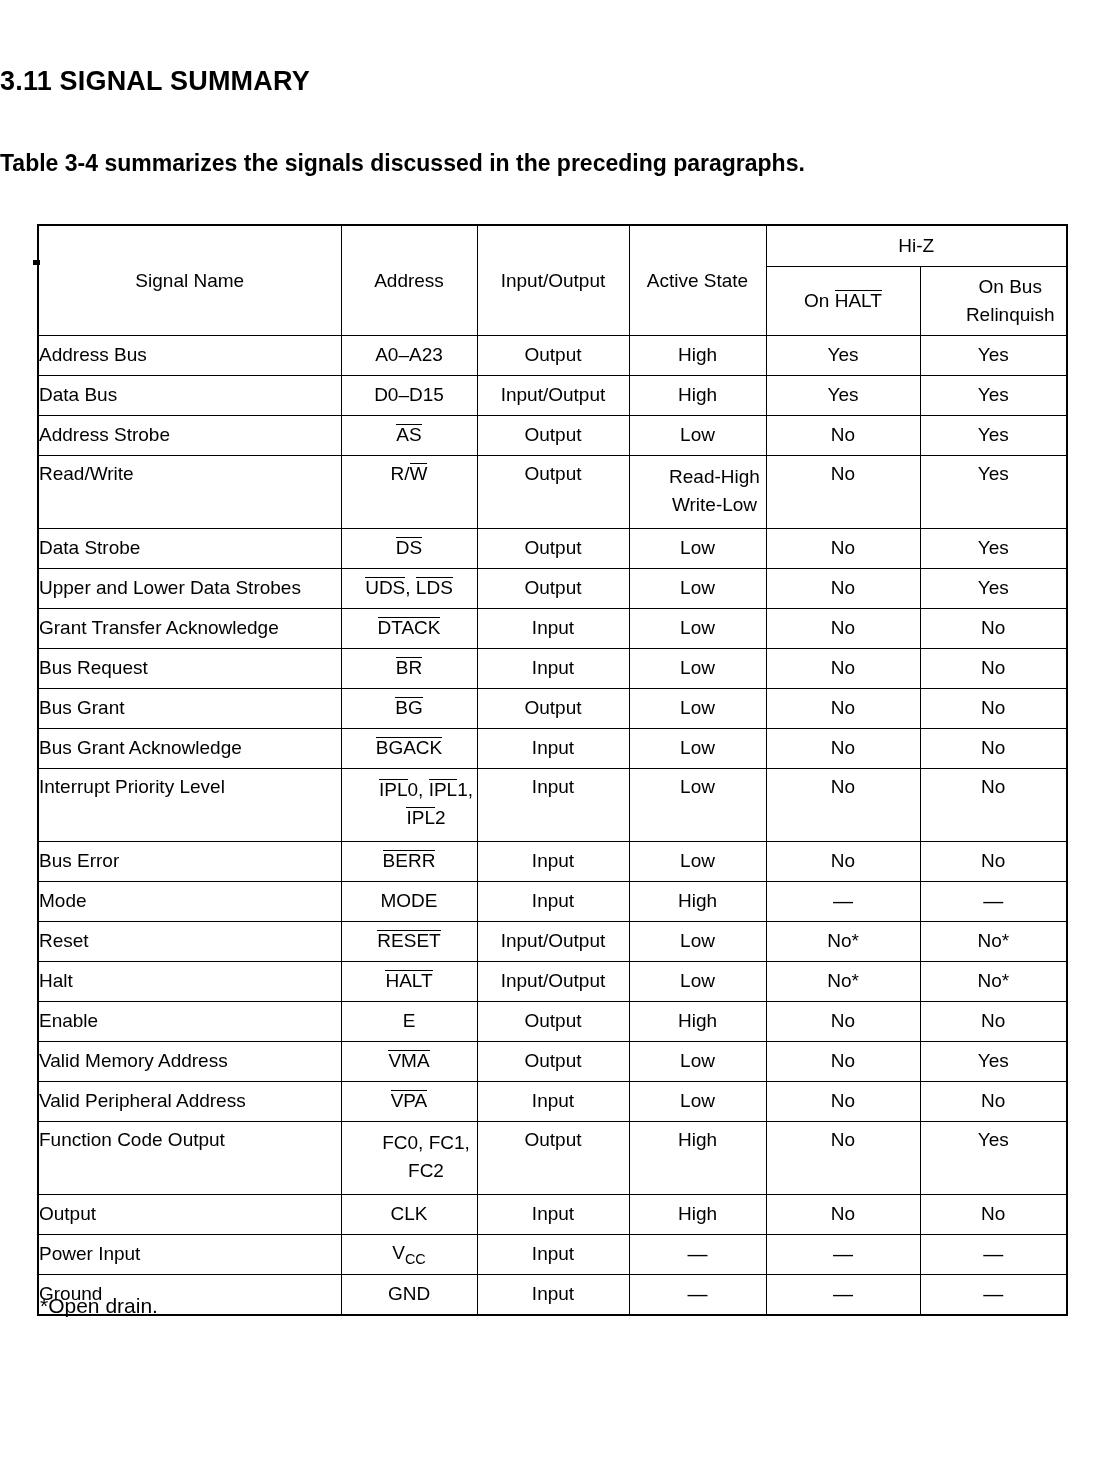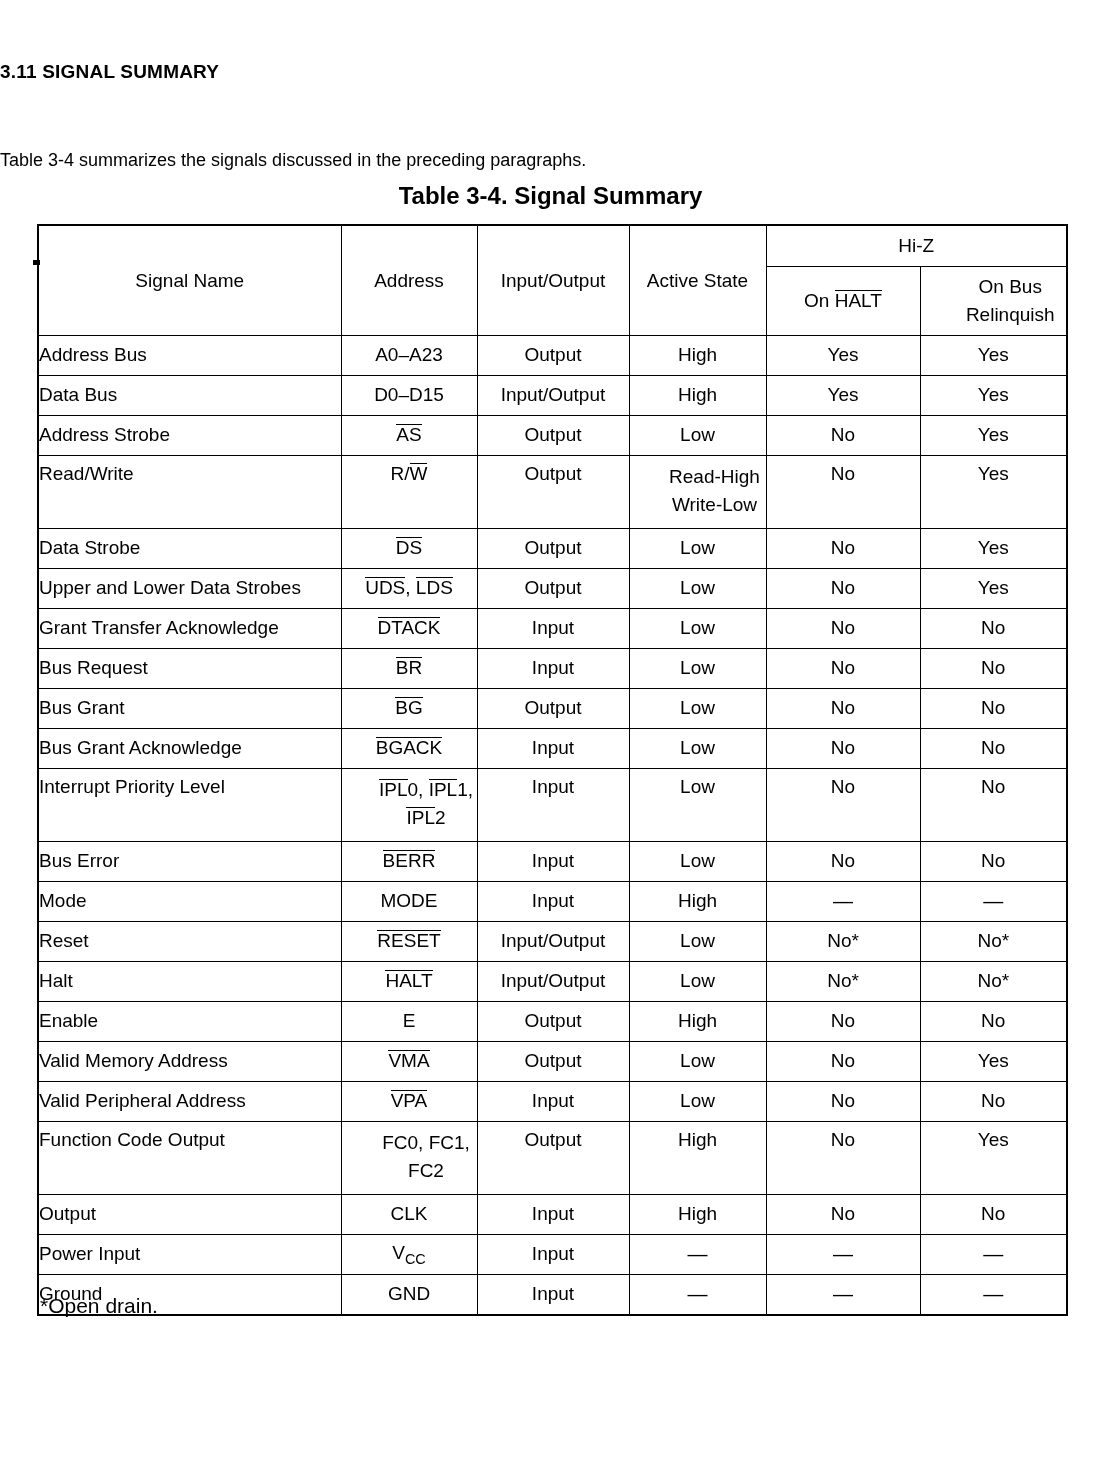--- a/index.html
+++ b/index.html
@@ -21,31 +21,31 @@
     width: 1095px;
     height: 1459px;
     box-sizing: border-box;
   }
 
   
   .section-heading {
     position: absolute;
     left: 0px;
     top: 48px;
-    font-size: 19px;
+    font-size: 27px;
     font-weight: bold;
     letter-spacing: 0.2px;
     white-space: nowrap;
   }
   .intro-paragraph {
     position: absolute;
     left: 0px;
     top: 106px;
-    font-size: 18px;
-    font-weight: normal;
+    font-size: 23px;
+    font-weight: bold;
     white-space: nowrap;
     margin-top: 44px;
   }
   .table-caption {
     position: absolute;
     left: 0px;
     top: 182px;
     width: 1095px;
     text-align: center;
     font-size: 24px;
@@ -138,21 +138,20 @@
 </style>
 </head>
 <body>
 
 <div class="page">
 
   <h1 class="section-heading">3.11 SIGNAL SUMMARY</h1>
 
   <p class="intro-paragraph">Table 3-4 summarizes the signals discussed in the preceding paragraphs.</p>
 
-  <div class="table-caption">Table 3-4. Signal Summary</div>
 
   <div class="border-tick"></div>
 
   <div class="table-wrap">
     <table class="signal-table">
       <colgroup>
         <col class="c-signal">
           <col class="c-mnemonic">
           <col class="c-io">
         <col class="c-active">

